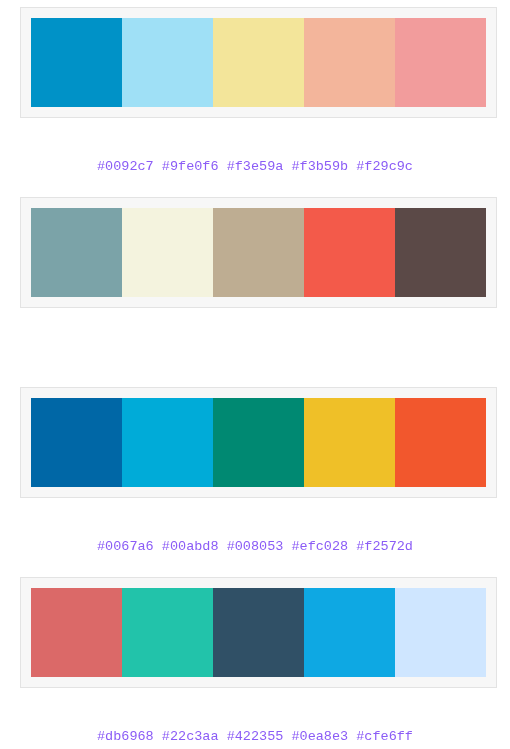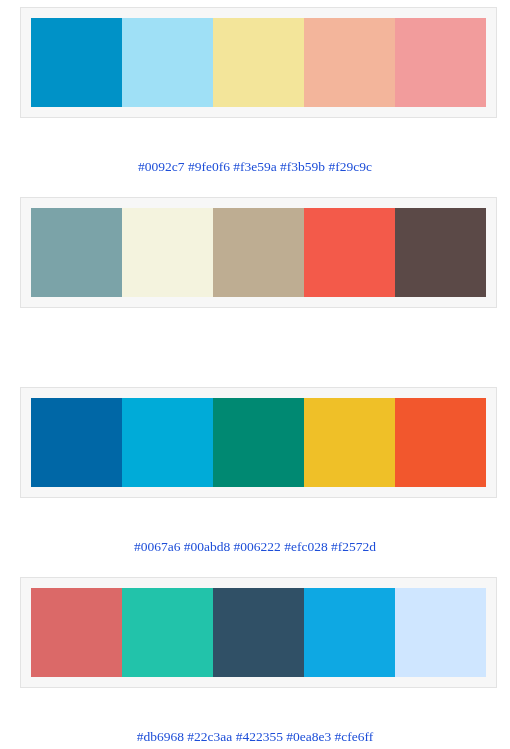--- a/index.html
+++ b/index.html
@@ -49,24 +49,24 @@
     flex: 1 1 0;
     height: 100%;
   }
 
   .palette-caption {
     position: absolute;
     left: 0;
     top: 152px;
     width: 510px;
     text-align: center;
-    font-family: Liberation Serif, serif;
+    font-family: Liberation Mono, monospace;
     font-size: 13.5px;
     letter-spacing: 0px;
-    color: #1d4ed8;
+    color: #8b5cf6;
     white-space: nowrap;
   }
 </style>
 </head>
 <body>
 
 <div id="palette-list">
     <div class="palette-block">
       <div class="palette-card">
         <div class="swatch-row">
@@ -93,21 +93,21 @@
     <div class="palette-block">
       <div class="palette-card">
         <div class="swatch-row">
           <div class="swatch" style="background-color: rgb(0, 103, 166);"></div>
           <div class="swatch" style="background-color: rgb(0, 171, 216);"></div>
           <div class="swatch" style="background-color: rgb(0, 137, 114);"></div>
           <div class="swatch" style="background-color: rgb(239, 192, 40);"></div>
           <div class="swatch" style="background-color: rgb(242, 87, 45);"></div>
         </div>
       </div>
-      <div class="palette-caption">#0067a6 #00abd8 #006222 #efc028 #f2572d</div>
+      <div class="palette-caption">#0067a6 #00abd8 #008053 #efc028 #f2572d</div>
     </div>
     <div class="palette-block">
       <div class="palette-card">
         <div class="swatch-row">
           <div class="swatch" style="background-color: rgb(219, 105, 104);"></div>
           <div class="swatch" style="background-color: rgb(34, 195, 170);"></div>
           <div class="swatch" style="background-color: rgb(48, 80, 102);"></div>
           <div class="swatch" style="background-color: rgb(14, 168, 227);"></div>
           <div class="swatch" style="background-color: rgb(207, 230, 255);"></div>
         </div>

